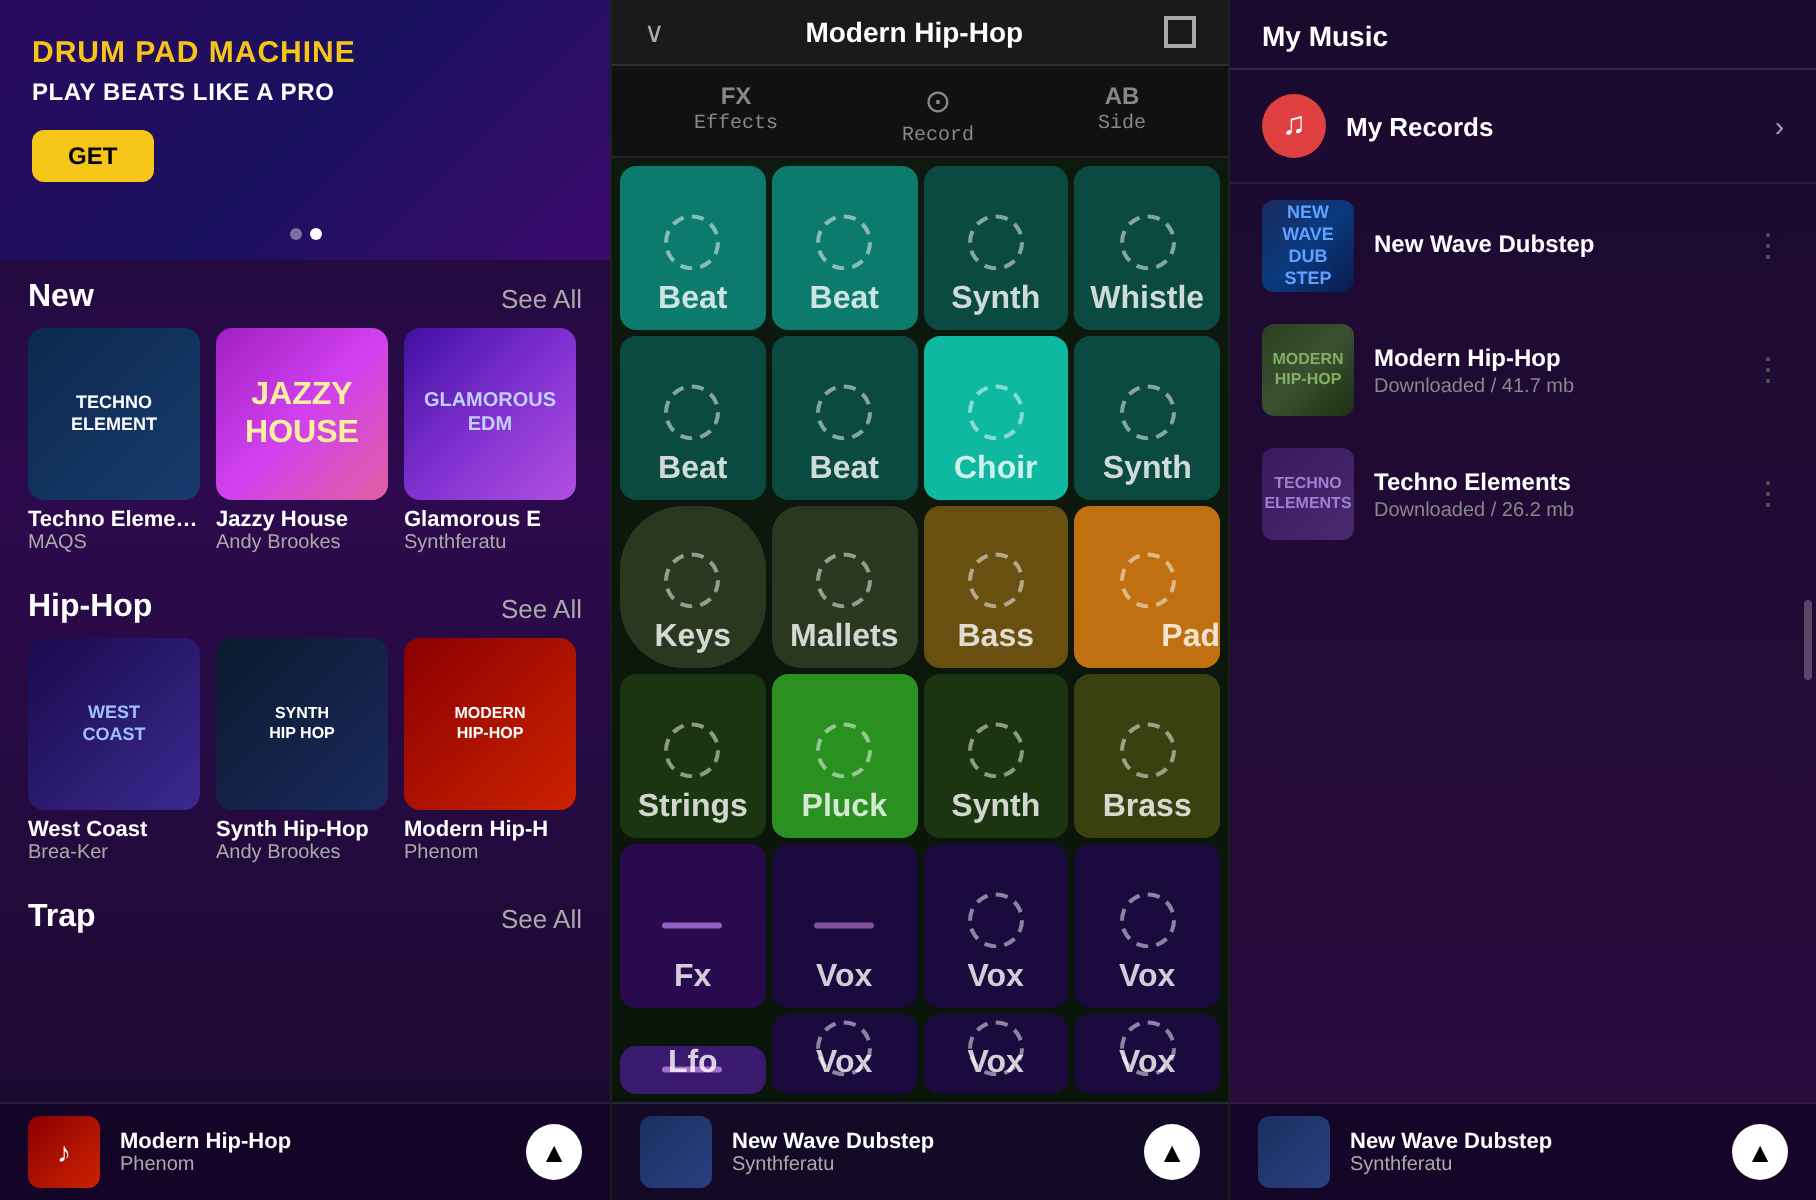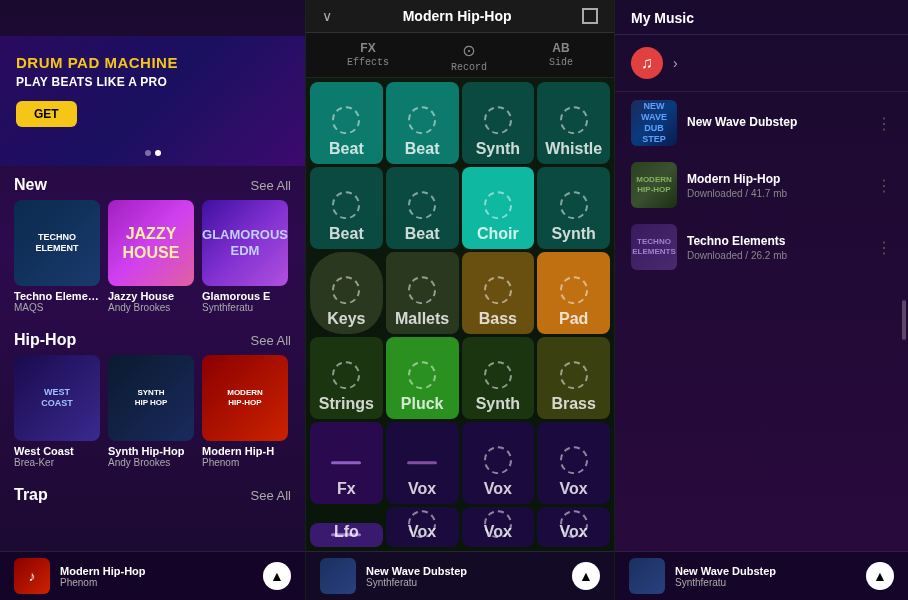--- a/index.html
+++ b/index.html
@@ -21,21 +21,20 @@
       flex-direction: column;
       overflow: hidden;
       position: relative;
     }
 
     .promo-banner {
       background: linear-gradient(135deg, #2a0a5e 0%, #1a1060 50%, #3d0a6e 100%);
       padding: 18px 16px 14px;
       position: relative;
       min-height: 130px;
-      margin-top: 36px;
     }
     .promo-title {
       color: #f5c518;
       font-size: 15px;
       font-weight: 800;
       letter-spacing: 0.5px;
     }
     .promo-subtitle {
       color: #fff;
       font-size: 12px;
@@ -454,21 +453,21 @@
       </div>
       <div class="card">
         <div class="card-thumb thumb-jazzy">
           <div class="card-text-overlay" style="font-size:16px;font-weight:900;color:#fff0a0;">JAZZY<br>HOUSE</div>
         </div>
         <div class="card-label">Jazzy House</div>
         <div class="card-sub">Andy Brookes</div>
       </div>
       <div class="card">
         <div class="card-thumb thumb-glamorous">
-          <div class="card-text-overlay" style="font-size:13px;color:#c0d0ff;">GLAMOROUS<br>EDM</div>
+          <div class="card-text-overlay" style="font-size:10px;color:#c0d0ff;">GLAMOROUS<br>EDM</div>
         </div>
         <div class="card-label">Glamorous E</div>
         <div class="card-sub">Synthferatu</div>
       </div>
     </div>
 
     <div class="section-header">
       <span class="section-title">Hip-Hop</span>
       <span class="see-all">See All</span>
     </div>
@@ -570,29 +569,29 @@
       </div>
     <div class="pad pad-dark-teal">
         <div class="pad-ring"></div>
         <span class="pad-label">Synth</span>
       </div>
 
     <div class="pad" style="background:#2a3820;border-radius:32px;">
         <div class="pad-ring"></div>
         <span class="pad-label">Keys</span>
       </div>
-    <div class="pad" style="background:#2a3820;">
+    <div class="pad" style="background:#2a3820;border-radius:14px;">
         <div class="pad-ring"></div>
         <span class="pad-label">Mallets</span>
       </div>
     <div class="pad" style="background:#6a5010;">
         <div class="pad-ring"></div>
         <span class="pad-label">Bass</span>
       </div>
-    <div class="pad" style="background:#c07010;">
+    <div class="pad" style="background:#c07010;align-items:flex-end;">
         <div class="pad-ring"></div>
         <span class="pad-label">Pad</span>
       </div>
 
     <div class="pad" style="background:#1a3510;">
         <div class="pad-ring"></div>
         <span class="pad-label">Strings</span>
       </div>
     <div class="pad" style="background:#2a9020;">
         <div class="pad-ring"></div>
@@ -652,20 +651,21 @@
   </div>
 </div>
 
 <div class="right-panel" style="position:relative;">
   <div class="right-header">
     <span class="right-title">My Music</span>
   </div>
 
   <div class="my-records">
     <div class="records-icon">♫</div>
+    <span class="records-label">My Records</span>
     <span class="records-chevron">›</span>
   </div>
 
 
   <div class="track-item">
     <div class="track-thumb thumb-newwave" style="display:flex;align-items:center;justify-content:center;">
       <span style="color:#60a0ff;font-size:9px;font-weight:700;text-align:center;line-height:1.2;">NEW<br>WAVE<br>DUB<br>STEP</span>
     </div>
     <div class="track-info">
       <div class="track-name">New Wave Dubstep</div>

